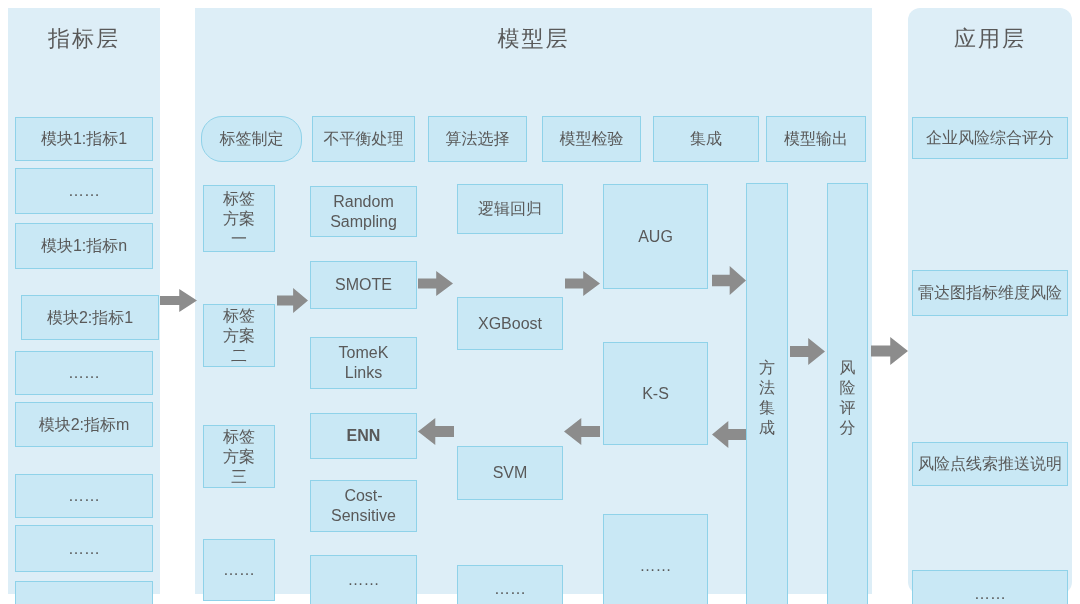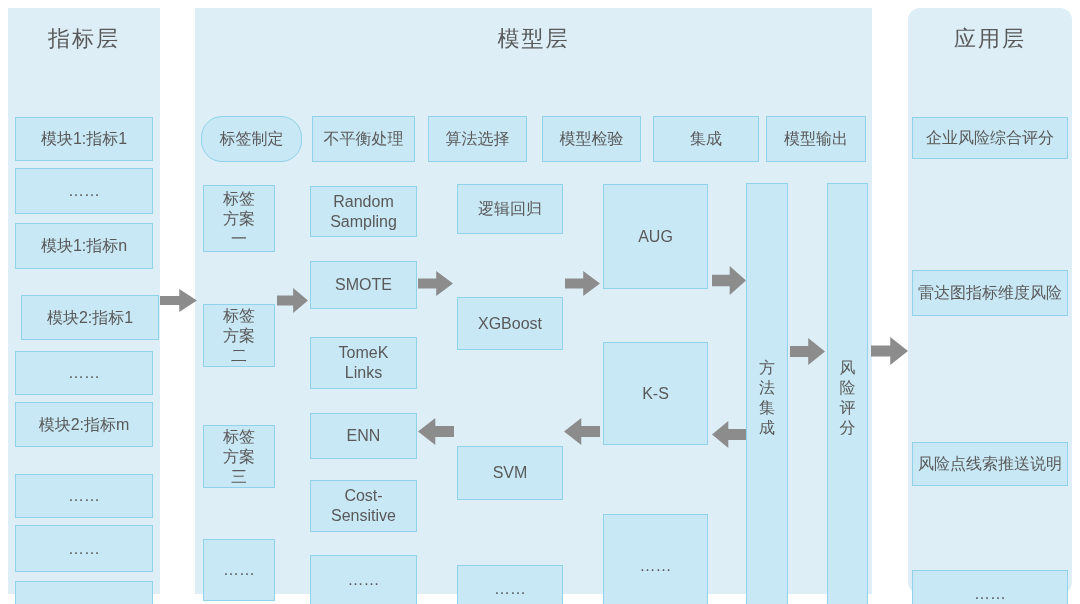--- a/index.html
+++ b/index.html
@@ -85,21 +85,21 @@
     <div class="box" style="left:8px; top:375px; width:72px; height:63px;">标签
 方案
 三</div>
     <div class="box" style="left:8px; top:489px; width:72px; height:62px;">……</div>
 
     <div class="box" style="left:115px; top:136px; width:107px; height:51px;">Random
 Sampling</div>
     <div class="box" style="left:115px; top:211px; width:107px; height:48px;">SMOTE</div>
     <div class="box" style="left:115px; top:287px; width:107px; height:52px;">TomeK
 Links</div>
-    <div class="box" style="left:115px; top:363px; width:107px; height:46px;">ENN</div>
+    <div class="box" style="left:115px; top:363px; width:107px; height:46px;font-weight:bold;">ENN</div>
     <div class="box" style="left:115px; top:430px; width:107px; height:52px;">Cost-
 Sensitive</div>
     <div class="box" style="left:115px; top:505px; width:107px; height:50px;">……</div>
 
     <div class="box" style="left:262px; top:134px; width:106px; height:50px;">逻辑回归</div>
     <div class="box" style="left:262px; top:247px; width:106px; height:53px;">XGBoost</div>
     <div class="box" style="left:262px; top:396px; width:106px; height:54px;">SVM</div>
     <div class="box" style="left:262px; top:515px; width:106px; height:48px;">……</div>
 
     <div class="box" style="left:408px; top:134px; width:105px; height:105px;">AUG</div>

